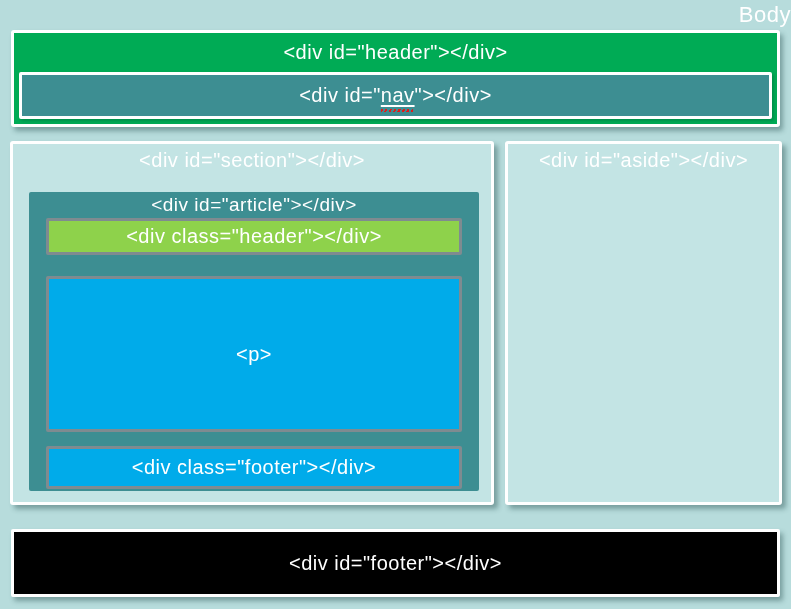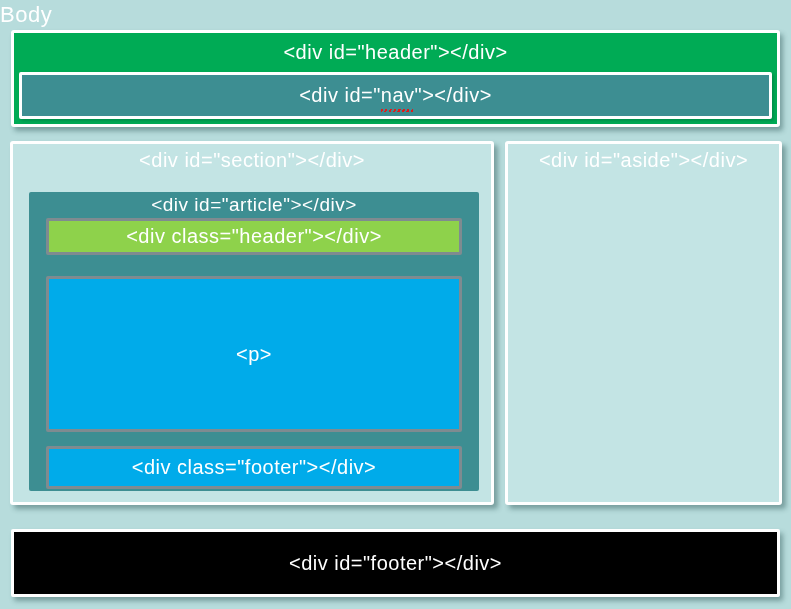--- a/index.html
+++ b/index.html
@@ -10,21 +10,21 @@
     color: #ffffff;
     position: relative;
     overflow: hidden;
     -webkit-font-smoothing: antialiased;
   }
   .label { letter-spacing: 0.5px; }
 
   
   .body-title {
     position: absolute; left: 0; top: 2px; width: 791px;
-    text-align: left; font-size: 22px; font-weight: 400;
+    text-align: right; font-size: 22px; font-weight: 400;
   }
 
   
   .header-box {
     position: absolute; left: 11px; top: 30px;
     width: 763px; height: 91px;
     background: #00ab55;
     border: 3px solid #ffffff; border-radius: 3px;
     box-shadow: 3px 4px 5px rgba(45, 85, 85, 0.45);
   }
@@ -35,20 +35,21 @@
     position: absolute; left: 5px; right: 5px; top: 39px; height: 41px;
     background: #3d8e92;
     border: 3px solid #ffffff; border-radius: 2px;
     box-shadow: 2px 2px 3px rgba(0, 60, 40, 0.25);
   }
   .nav-label {
     display: block; text-align: center; font-size: 20px; line-height: 41px;
   }
   .nav-word {
     position: relative;
+    text-decoration: underline;
     text-decoration-color: #ffffff;
     text-underline-offset: 3px;
   }
   .nav-word::after {
     content: ""; position: absolute; left: 0; right: 2px; bottom: -6px; height: 3px;
     background: repeating-linear-gradient(115deg, #e01b1b 0 2px, transparent 2px 4px);
   }
 
   
   .section-box {

